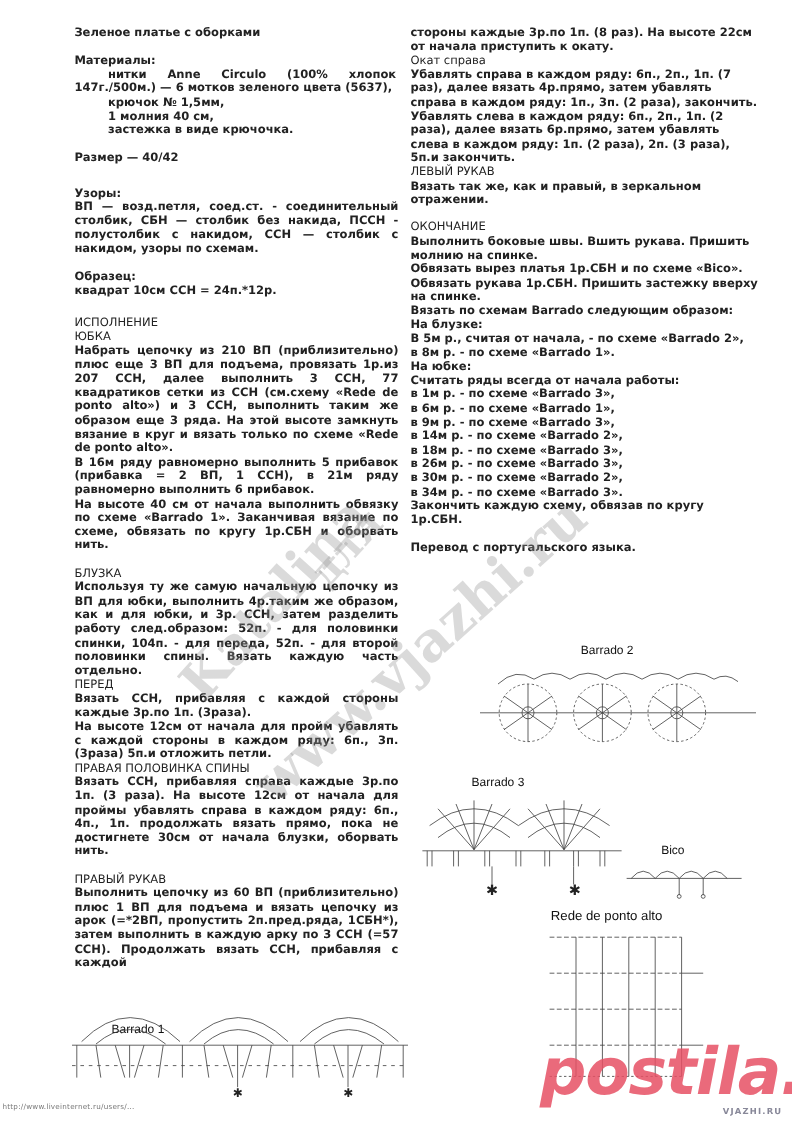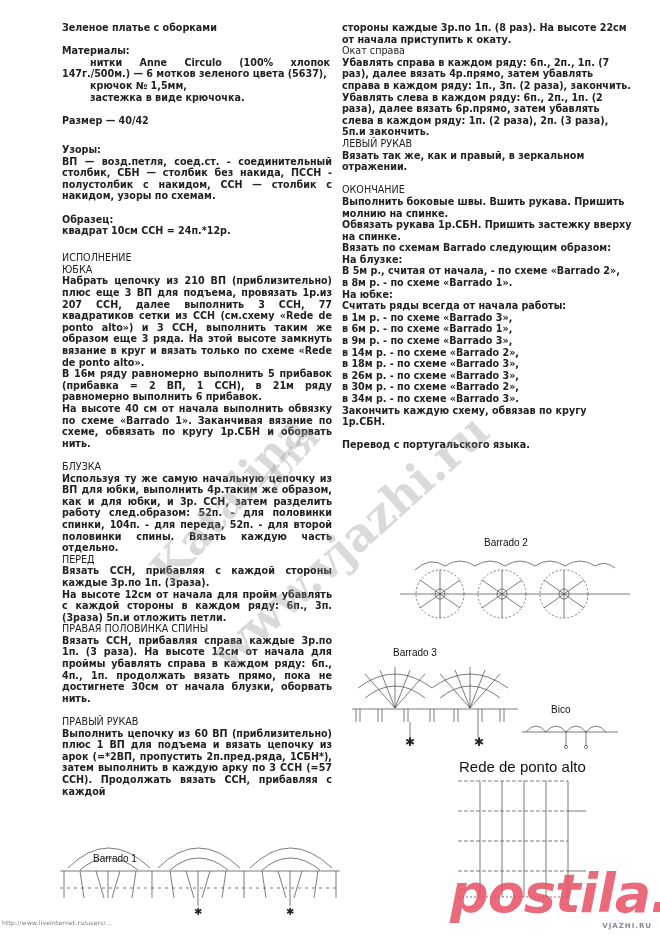--- a/index.html
+++ b/index.html
@@ -23,20 +23,21 @@
 </head>
 <body>
 
 <div id="left" class="col">
   <p class="p">Зеленое платье с оборками</p>
   <div class="gap"></div>
   <p class="p">Материалы:</p>
   <p class="p ind j" style="word-spacing:14px;">нитки Anne Circulo (100% хлопок</p>
   <p class="p">147г./500м.) — 6 мотков зеленого цвета (5637),</p>
   <p class="p ind">крючок № 1,5мм,</p>
+  <p class="p ind">1 молния 40 см,</p>
   <p class="p ind">застежка в виде крючочка.</p>
   <div class="gap"></div>
   <p class="p">Размер — 40/42</p>
   <div class="gap"></div>
     <div class="gap" style="height:6px"></div>
   <p class="p">Узоры:</p>
   <p class="p j">ВП — возд.петля, соед.ст. - соединительный столбик, СБН — столбик без накида, ПССН - полустолбик с накидом, ССН — столбик с накидом, узоры по схемам.</p>
   <div class="gap"></div>
   <p class="p">Образец:</p>
   <p class="p">квадрат 10см ССН = 24п.*12р.</p>
@@ -63,20 +64,21 @@
 <div id="right" class="col">
   <p class="p">стороны каждые 3р.по 1п. (8 раз). На высоте 22см от начала приступить к окату.</p>
   <p class="h">Окат справа</p>
   <p class="p">Убавлять справа в каждом ряду: 6п., 2п., 1п. (7 раз), далее вязать 4р.прямо, затем убавлять справа в каждом ряду: 1п., 3п. (2 раза), закончить.</p>
   <p class="p">Убавлять слева в каждом ряду: 6п., 2п., 1п. (2 раза), далее вязать 6р.прямо, затем убавлять слева в каждом ряду: 1п. (2 раза), 2п. (3 раза), 5п.и закончить.</p>
   <p class="h">ЛЕВЫЙ РУКАВ</p>
   <p class="p">Вязать так же, как и правый, в зеркальном отражении.</p>
   <div class="gap"></div>
   <p class="h">ОКОНЧАНИЕ</p>
   <p class="p">Выполнить боковые швы. Вшить рукава. Пришить молнию на спинке.</p>
+  <p class="p">Обвязать вырез платья 1р.СБН и по схеме «Bico».</p>
   <p class="p">Обвязать рукава 1р.СБН. Пришить застежку вверху на спинке.</p>
   <p class="p">Вязать по схемам Barrado следующим образом:</p>
   <p class="p">На блузке:</p>
   <p class="p">В 5м р., считая от начала, - по схеме «Barrado 2»,</p>
   <p class="p">в 8м р. - по схеме «Barrado 1».</p>
   <p class="p">На юбке:</p>
   <p class="p">Считать ряды всегда от начала работы:</p>
   <p class="p">в 1м р. - по схеме «Barrado 3»,</p>
   <p class="p">в 6м р. - по схеме «Barrado 1»,</p>
   <p class="p">в 9м р. - по схеме «Barrado 3»,</p>
@@ -152,21 +154,21 @@
 <span class="figlabel" style="left:551px;top:704px;">Bico</span>
 <svg class="fig" style="left:522px;top:718px;" width="100" height="35">
   <path d="M4,14 Q14,2 24,14 Q34,2 44,14 Q54,2 64,14 Q74,2 84,14"></path>
   <line x1="0" y1="14" x2="96" y2="14"></line>
   <line x1="44" y1="14" x2="44" y2="28"></line>
     <line x1="64" y1="14" x2="64" y2="28"></line>
   <circle cx="44" cy="29" r="1.6"></circle>
     <circle cx="64" cy="29" r="1.6"></circle>
 </svg>
 
-<span class="figlabel" style="left:459px;top:758px;font-size:15px;">Rede de ponto alto</span>
+<span class="figlabel" style="left:459px;top:758px;font-size:11px;">Rede de ponto alto</span>
 <svg class="fig" style="left:450px;top:775px;" width="140" height="130">
   <line x1="8" y1="6" x2="118" y2="6" stroke-dasharray="4 2"></line>
   <line x1="8" y1="36" x2="118" y2="36" stroke-dasharray="4 2"></line>
   <line x1="8" y1="66" x2="118" y2="66" stroke-dasharray="4 2"></line>
   <line x1="8" y1="96" x2="118" y2="96" stroke-dasharray="4 2"></line>
   <line x1="8" y1="122" x2="118" y2="122" stroke-dasharray="2 2"></line>
   <line x1="30" y1="6" x2="30" y2="122"></line>
     <line x1="52" y1="6" x2="52" y2="122"></line>
     <line x1="74" y1="6" x2="74" y2="122"></line>
     <line x1="96" y1="6" x2="96" y2="122"></line>

